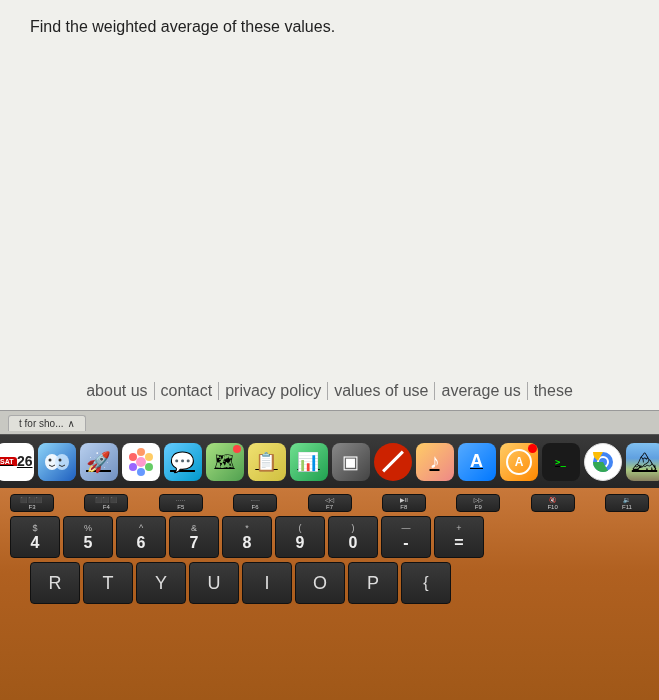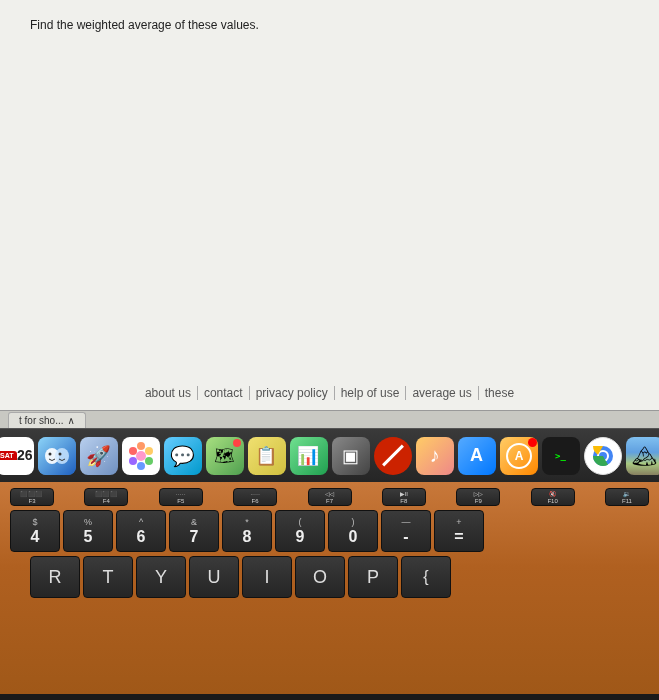--- a/index.html
+++ b/index.html
@@ -22,21 +22,21 @@
 
     .screen-content {
       background: #f0f0ec;
       width: 100%;
       height: 100%;
       padding: 18px 30px;
       position: relative;
     }
 
     .problem-text {
-      font-size: 12px;
+      font-size: 16px;
       color: #222;
       margin-bottom: 16px;
     }
 
     table.values-table {
       border-collapse: collapse;
       font-size: 13px;
       margin-bottom: 20px;
       border: 1px solid #888;
     }
@@ -67,42 +67,42 @@
       width: 280px;
       margin-left: 6px;
     }
 
     .footer-links {
       position: absolute;
       bottom: 10px;
       left: 0;
       right: 0;
       text-align: center;
-      font-size: 12px;
+      font-size: 16px;
       color: #666;
       display: flex;
       justify-content: center;
       gap: 0;
     }
 
     .footer-links span {
       padding: 0 6px;
       border-right: 1px solid #aaa;
       cursor: pointer;
       color: #555;
     }
 
     .footer-links span:last-child {
       border-right: none;
     }
 
     
     .tab-bar {
       width: 659px;
-      height: 18px;
+      height: 24px;
       background: #c8c8c2;
       display: flex;
       align-items: center;
       padding: 0 8px;
       border-top: 1px solid #999;
     }
 
     .tab-item {
       font-size: 10px;
       color: #333;
@@ -121,20 +121,21 @@
     .dock-bar {
       width: 659px;
       height: 54px;
       background: linear-gradient(180deg, #3a3a3a 0%, #252525 100%);
       display: flex;
       align-items: center;
       justify-content: center;
       gap: 4px;
       padding: 4px 8px;
       border-top: 1px solid #555;
+      text-decoration: underline;
     }
 
     .dock-icon {
       width: 38px;
       height: 38px;
       border-radius: 8px;
       display: flex;
       align-items: center;
       justify-content: center;
       font-size: 20px;
@@ -277,21 +278,21 @@
 <div class="screen">
   <div class="screen-content">
     <p class="problem-text">Find the weighted average of these values.</p>
 
 
 
     <div class="footer-links">
     <span>about us</span>
         <span>contact</span>
         <span>privacy policy</span>
-        <span>help of use</span>
+        <span>values of use</span>
         <span>average us</span>
         <span>these</span>
       </div>
   </div>
 </div>
 
 <div class="tab-bar">
   <div class="tab-item">
     <span>t for sho...</span>
     <span>∧</span>

